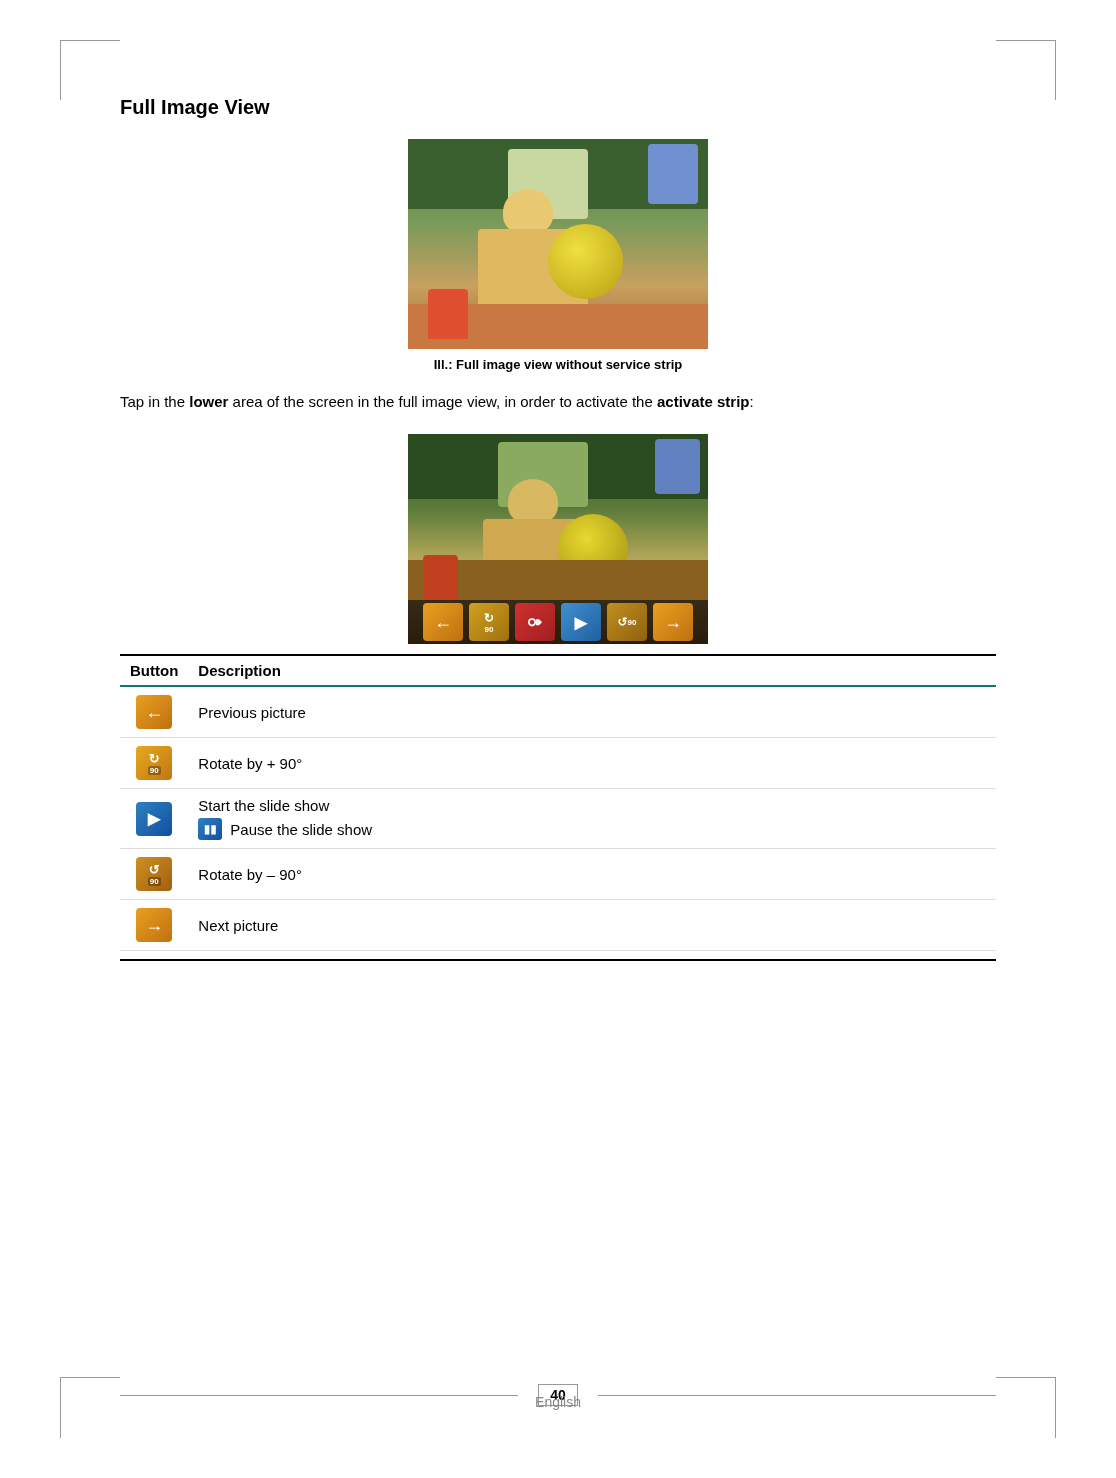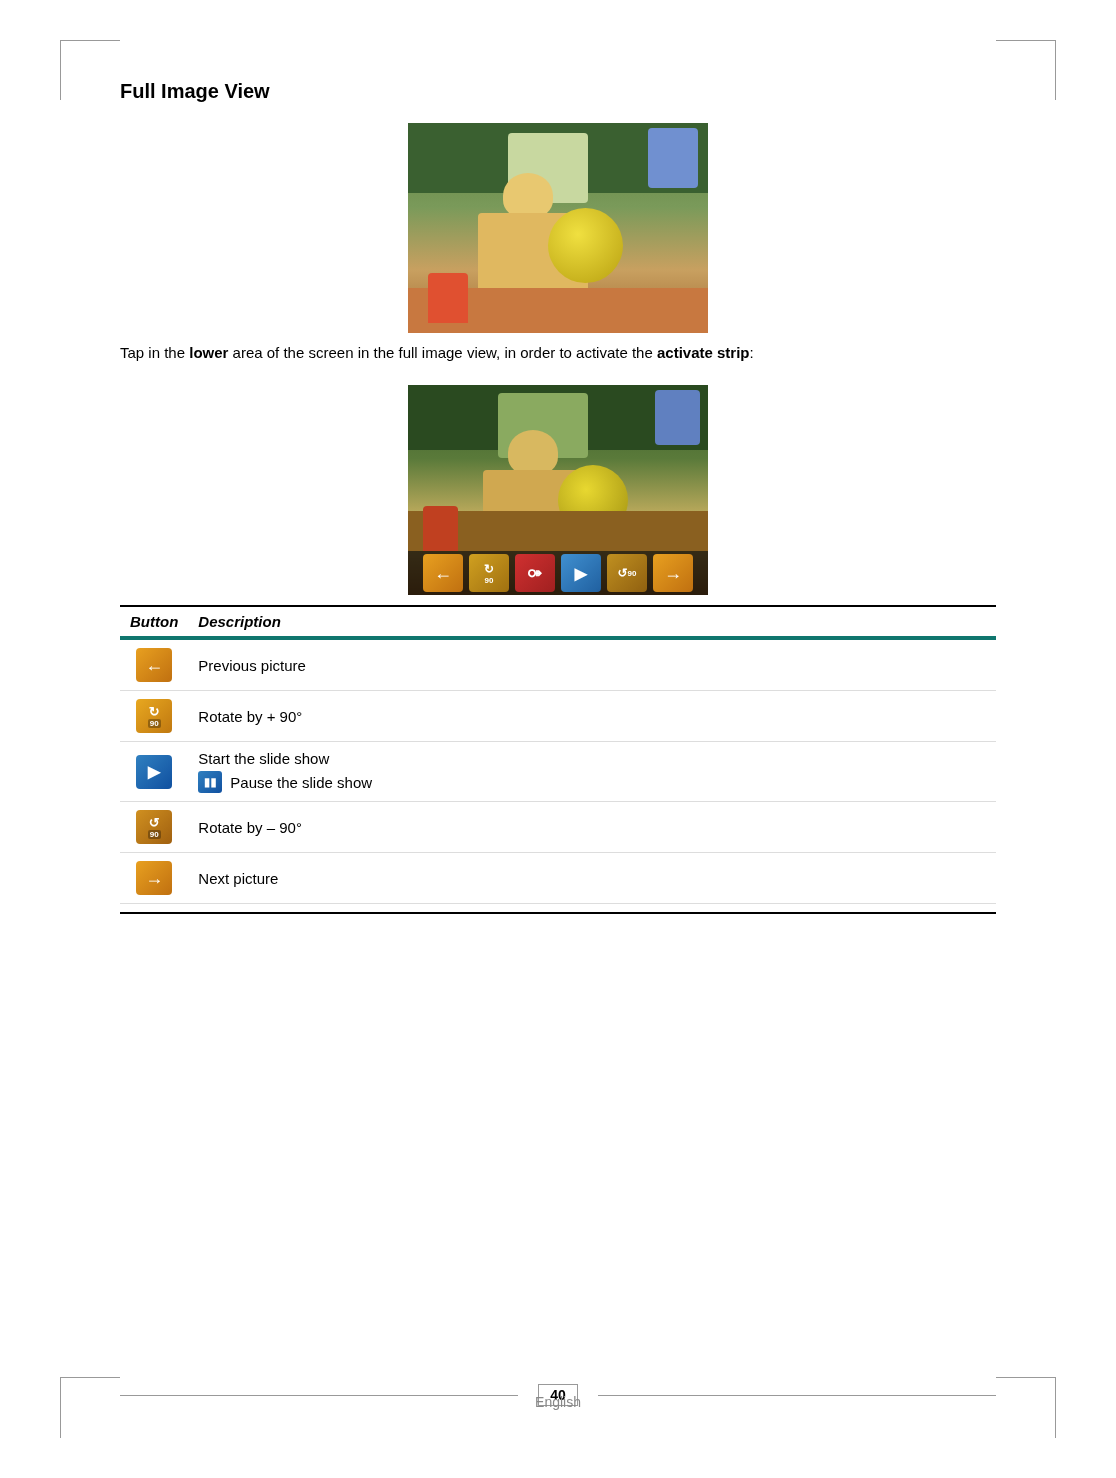--- a/index.html
+++ b/index.html
@@ -42,21 +42,21 @@
     .page-border-bottom-line-left {
       position: absolute; bottom: 100px; left: 60px;
       width: 60px; height: 1px; background: #999;
     }
     .page-border-bottom-line-right {
       position: absolute; bottom: 100px; right: 60px;
       width: 60px; height: 1px; background: #999;
     }
 
     .content {
-      margin: 0 auto;
+      margin: 16px auto;
       padding: 80px 120px 120px 120px;
       max-width: 1116px;
     }
 
     .page-title {
       font-size: 20px;
       font-weight: bold;
       margin-bottom: 20px;
     }
 
@@ -168,22 +168,21 @@
     
     .button-table {
       width: 100%;
       border-collapse: collapse;
       margin-top: 10px;
       margin-bottom: 30px;
     }
 
     .button-table thead tr {
       border-top: 2px solid #000;
-      border-bottom: 4px solid #0f766e;
-      font-style: italic;
+      border-bottom: 2px solid #0f766e;
     }
 
     .button-table thead th {
       font-weight: bold;
       font-size: 15px;
       padding: 6px 10px;
       text-align: left;
     }
 
     .button-table tbody tr {
@@ -341,20 +340,21 @@
       <div style="position:absolute;top:0;left:0;right:0;height:70px;background:#3a6030;"></div>
       <div style="position:absolute;top:10px;left:100px;width:80px;height:70px;background:#c8d8a0;border-radius:4px;"></div>
       <div style="position:absolute;top:50px;left:95px;width:50px;height:45px;background:#e8c870;border-radius:50% 50% 40% 40%;"></div>
       <div style="position:absolute;top:90px;left:70px;width:110px;height:90px;background:#e0b860;border-radius:4px;"></div>
       <div style="position:absolute;top:85px;left:140px;width:75px;height:75px;background:radial-gradient(circle at 40% 35%, #f0e040, #b8a010);border-radius:50%;"></div>
       <div style="position:absolute;bottom:0;left:0;right:0;height:45px;background:#c87840;"></div>
       <div style="position:absolute;bottom:10px;left:20px;width:40px;height:50px;background:#e05030;border-radius:4px 4px 0 0;"></div>
       <div style="position:absolute;top:5px;right:10px;width:50px;height:60px;background:#7090d0;border-radius:4px;"></div>
     </div>
   </div>
+  <p class="caption">Ill.: Full image view without service strip</p>
 
   <p class="body-text">
     <span>Tap in the </span><b>lower</b><span> area of the screen in the full image view, in order to activate the </span><b>activate strip</b><span>:</span>
   </p>
 
   <div class="image-container">
     <div class="photo-placeholder photo-placeholder-2">
 
       <div style="position:absolute;top:0;left:0;right:0;height:65px;background:#2a4a20;"></div>
       <div style="position:absolute;top:8px;left:90px;width:90px;height:65px;background:#8aaa60;border-radius:4px;"></div>

